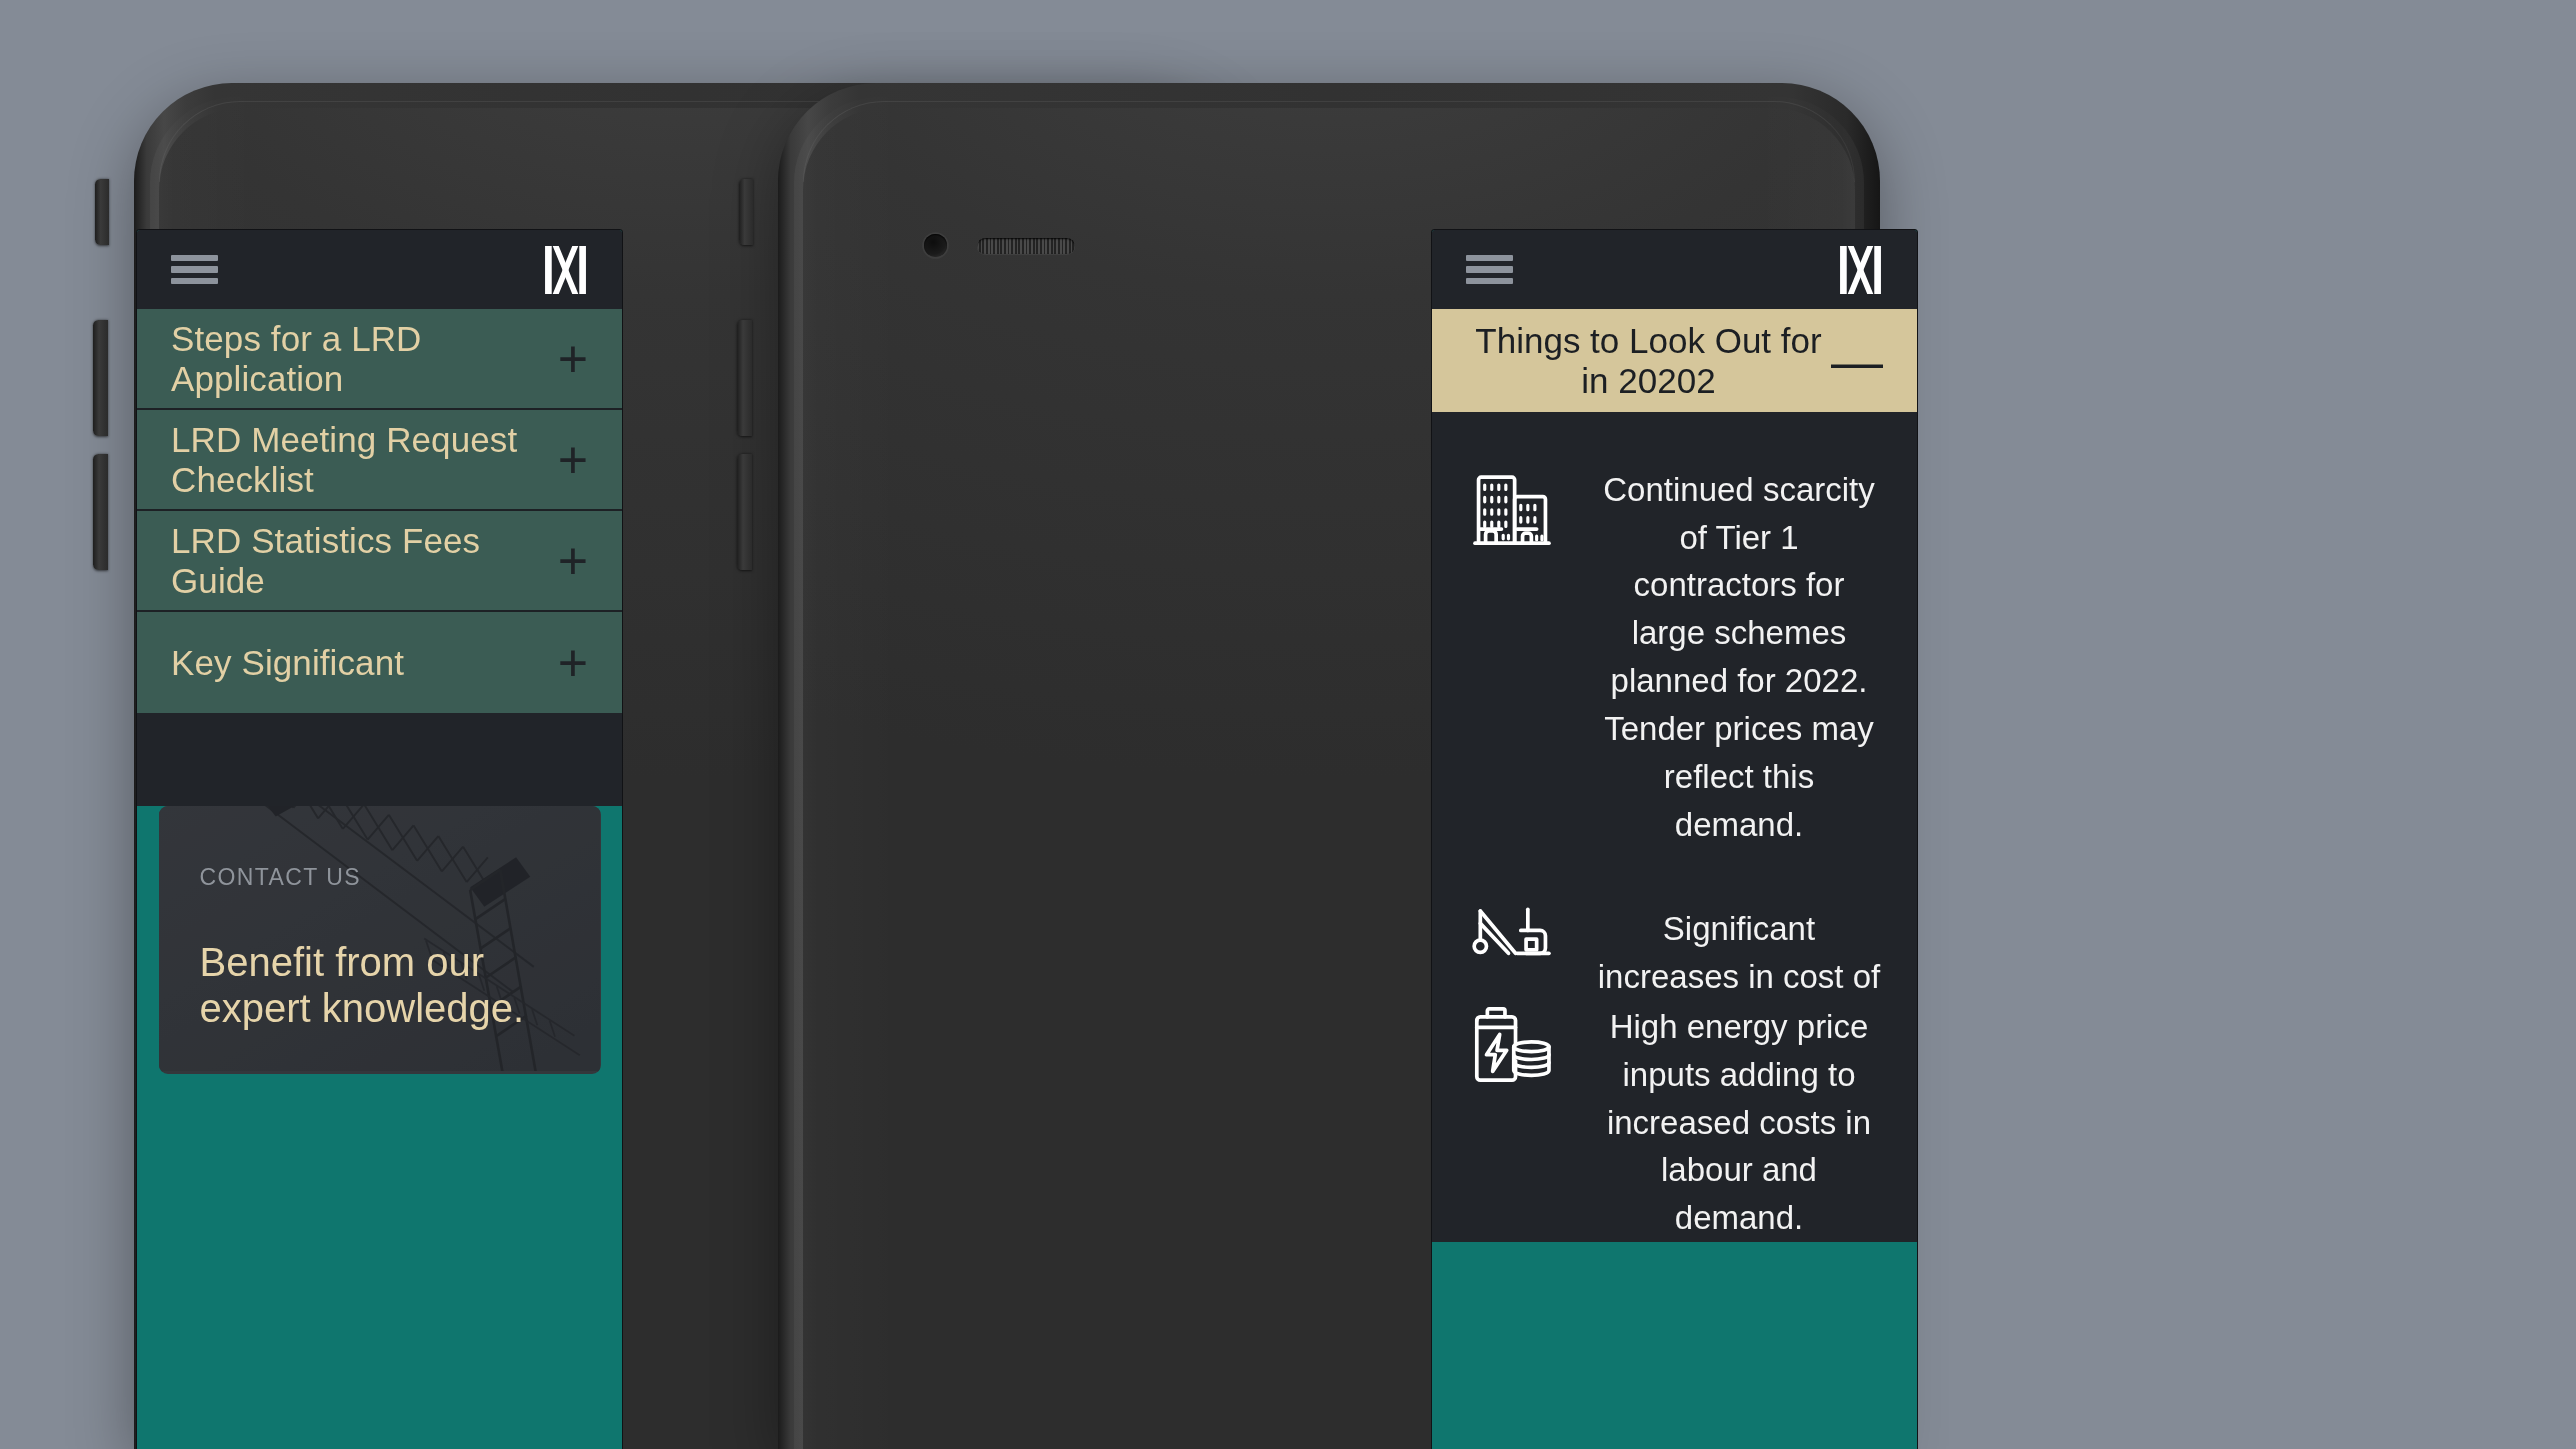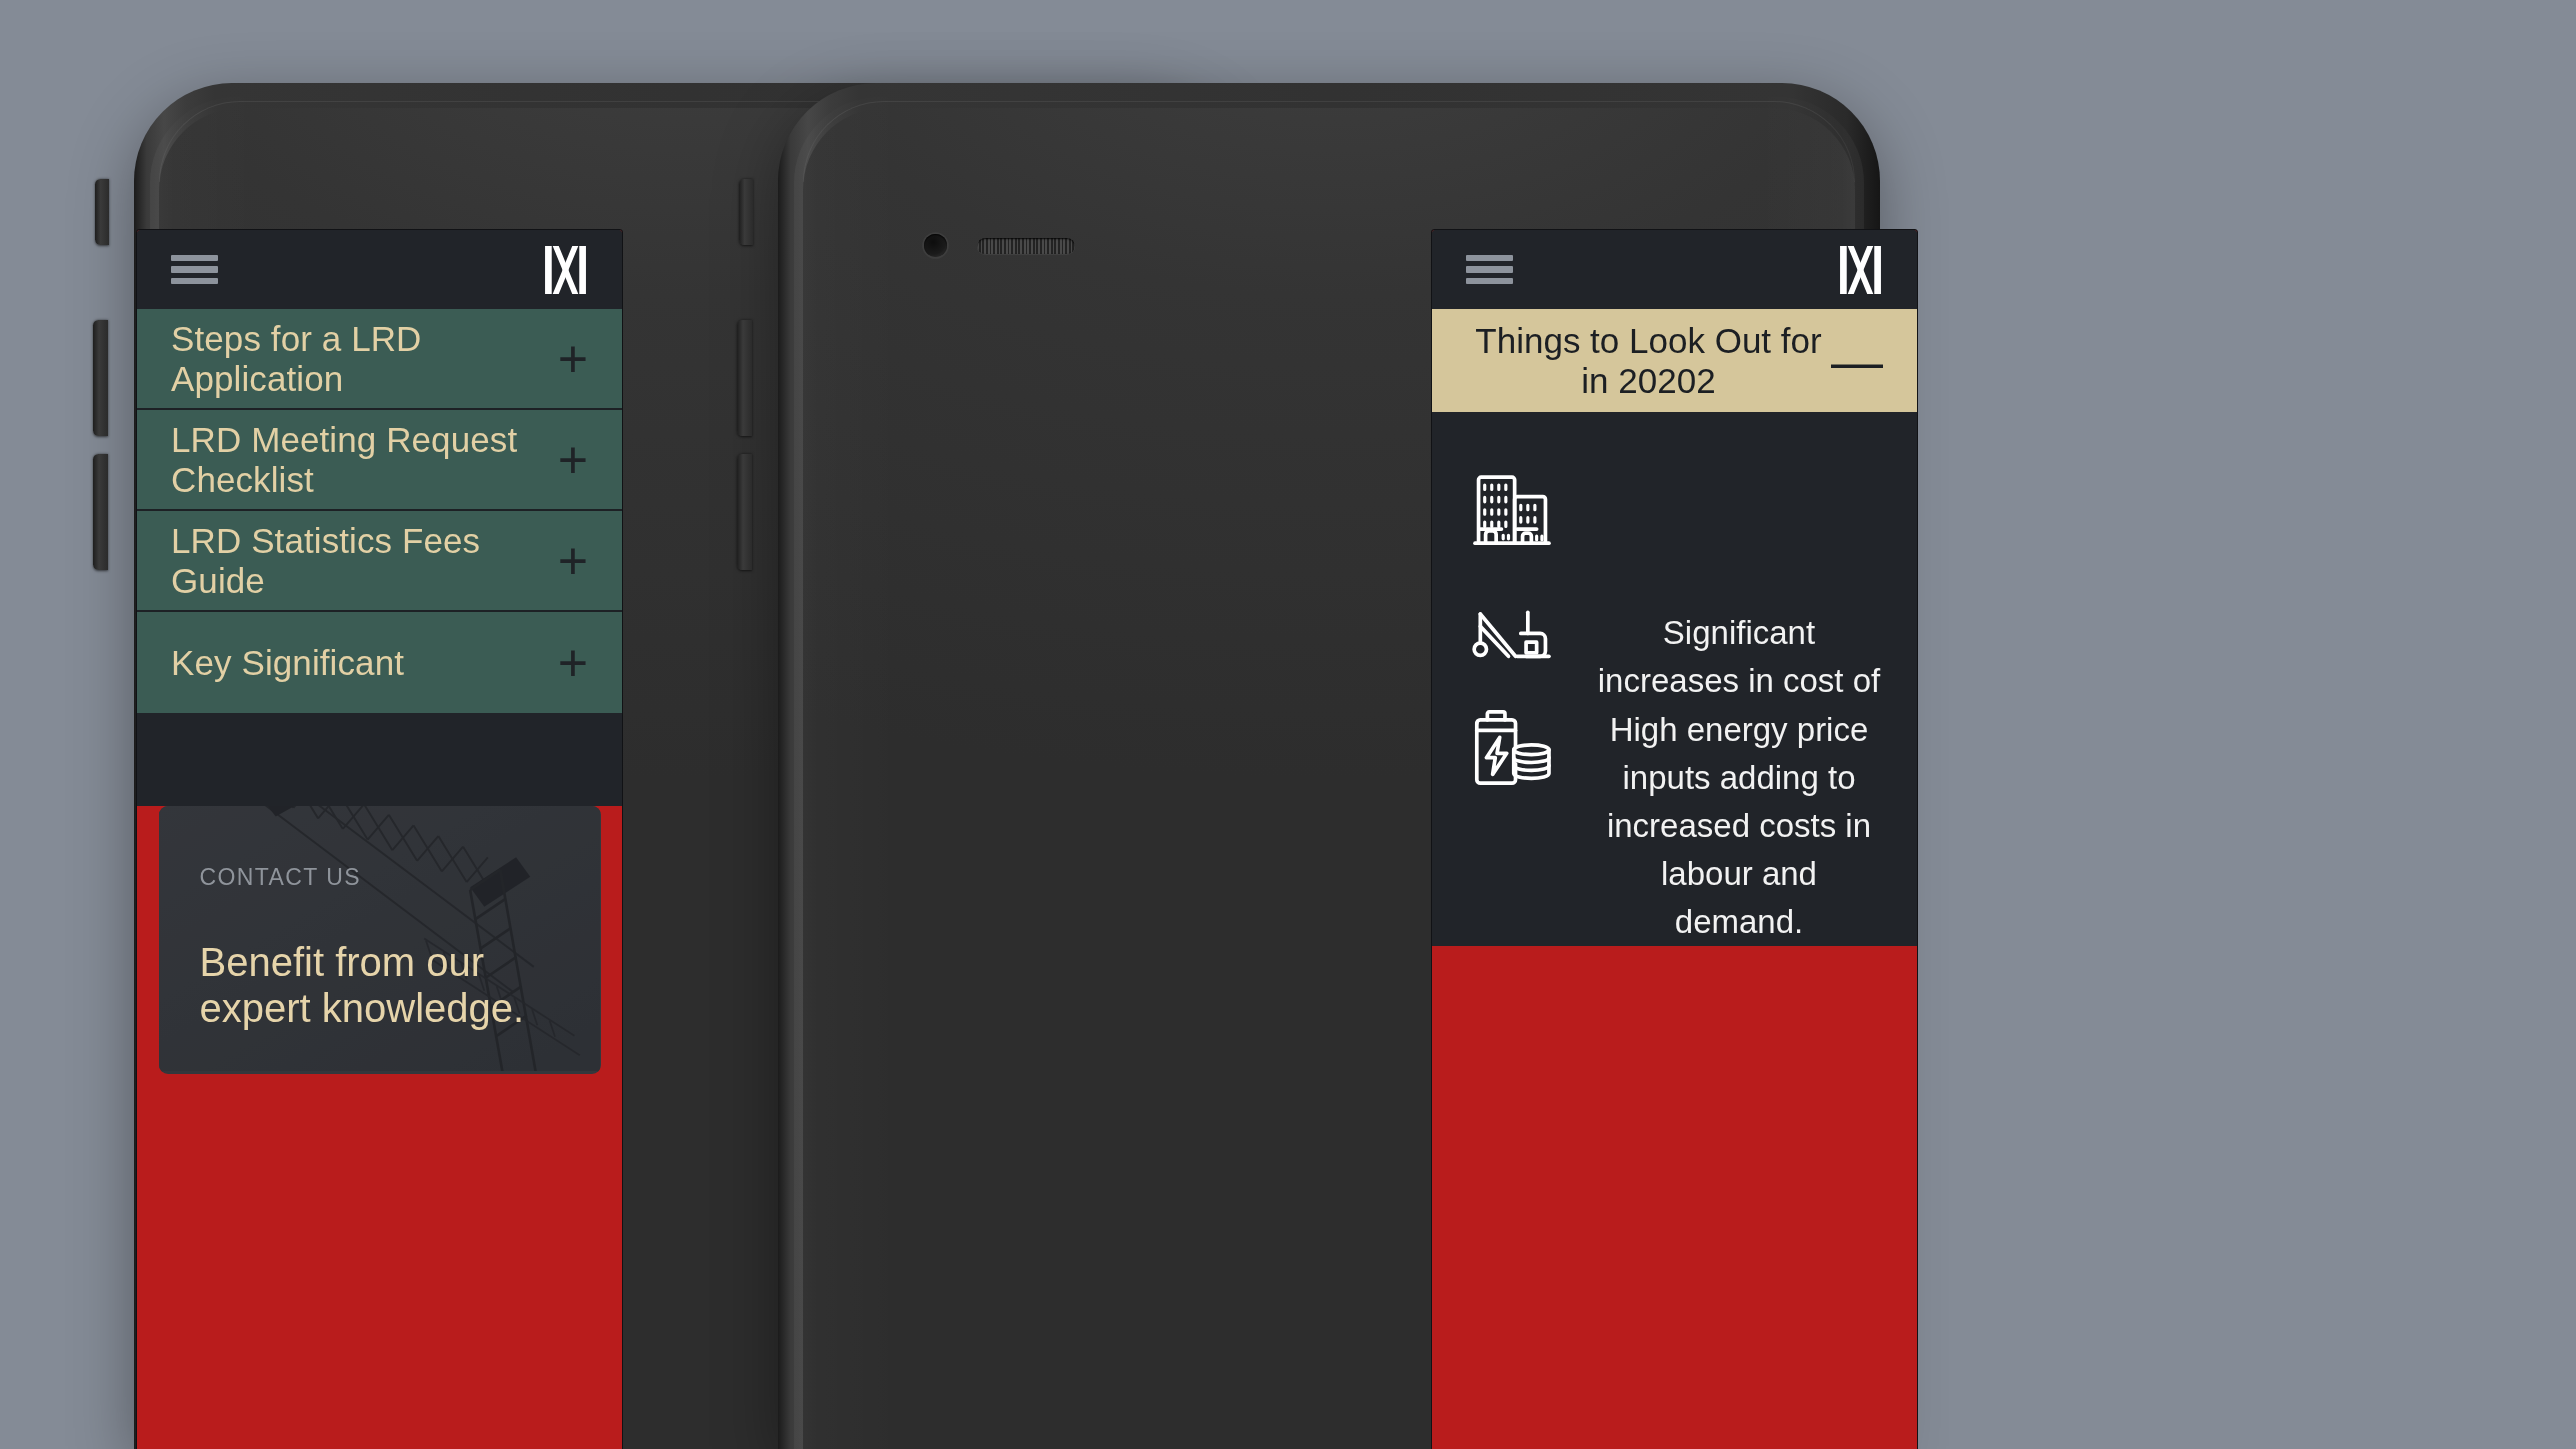--- a/index.html
+++ b/index.html
@@ -84,21 +84,21 @@
     background: linear-gradient(90deg, #1e1e1e 0%, #3a3a3a 40%, #2b2b2b 100%);
     box-shadow: 0 0.9px 2.7px rgba(0,0,0,0.6);
   }
   .btn-left  { border-radius: 5.4px 0 0 5.4px; }
   .btn-right { border-radius: 0 5.4px 5.4px 0; }
 
   
   .screen {
     position: absolute;
     overflow: hidden;
-    background: #b91c1c;
+    background: #0f766e;
     border: 1.8px solid #111215;
     border-bottom: none;
     border-radius: 3.6px 3.6px 0 0;
   }
 
   
   .site-header {
     height: 79px;
     background: #212429;
     display: flex;
@@ -305,20 +305,21 @@
           </g>
           <path d="M14 74 H38"></path>
           <path d="M56 74 H78"></path>
           <path d="M20 90 V80 a4 4 0 0 1 4-4 h4 a4 4 0 0 1 4 4 V90"></path>
           <path d="M62 90 V82 a3.5 3.5 0 0 1 3.5-3.5 h3 a3.5 3.5 0 0 1 3.5 3.5 V90"></path>
           <g stroke-width="3.6" stroke-linecap="round">
             <path d="M40 81 v4 M46 81 v4"></path>
             <path d="M78 82 v4 M84 82 v4"></path>
           </g>
         </svg>
+        <div class="feature-text">Continued scarcity of Tier 1 contractors for large schemes planned for 2022. Tender prices may reflect this demand.</div>
       </div>
 
       <div class="feature" style="margin-bottom:0;">
         <svg class="feature-icon" viewBox="0 0 100 100" fill="none" stroke="#ffffff" stroke-width="4.2" stroke-linejoin="round" stroke-linecap="round">
           <path d="M14 8 L14 40"></path>
           <path d="M14 8 L54 56"></path>
           <path d="M14 22 L46 56"></path>
           <circle cx="14" cy="48" r="7"></circle>
           <path d="M68 6 V30"></path>
           <path d="M60 30 h22 a6 6 0 0 1 6 6 v14 a6 6 0 0 1 -6 6 H66"></path>

